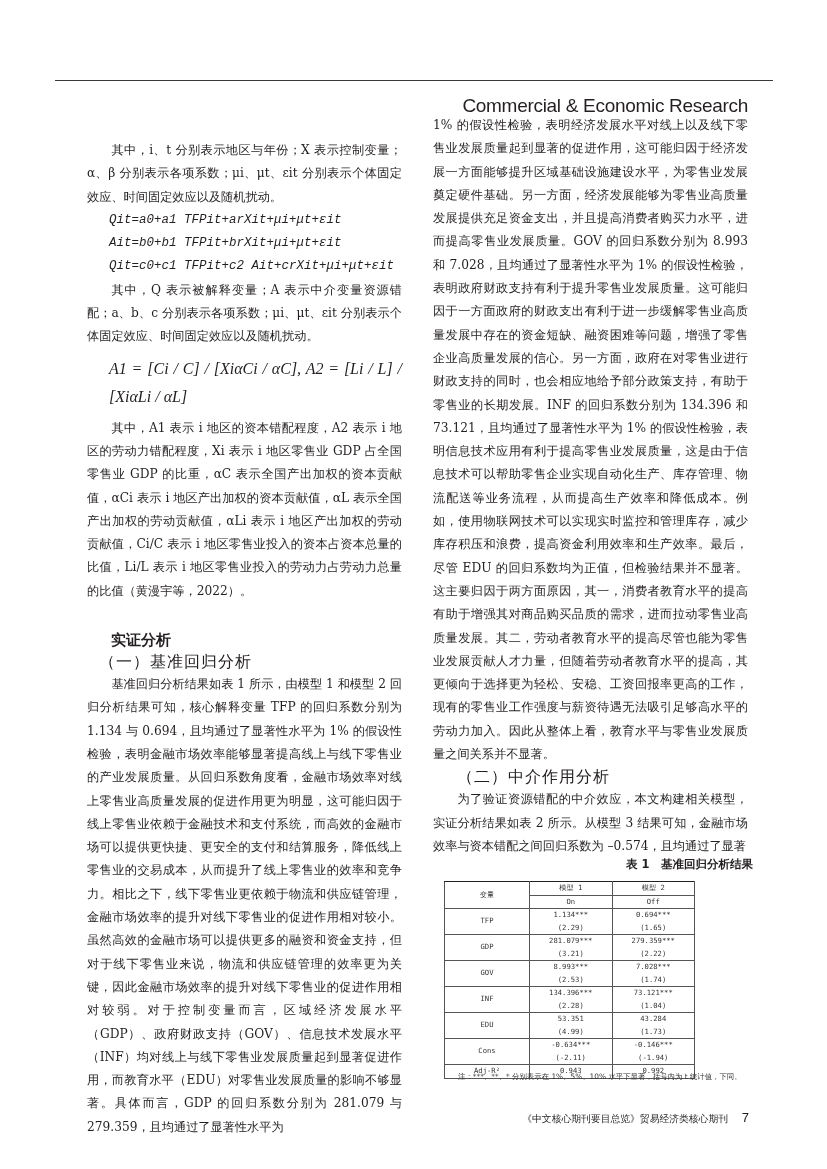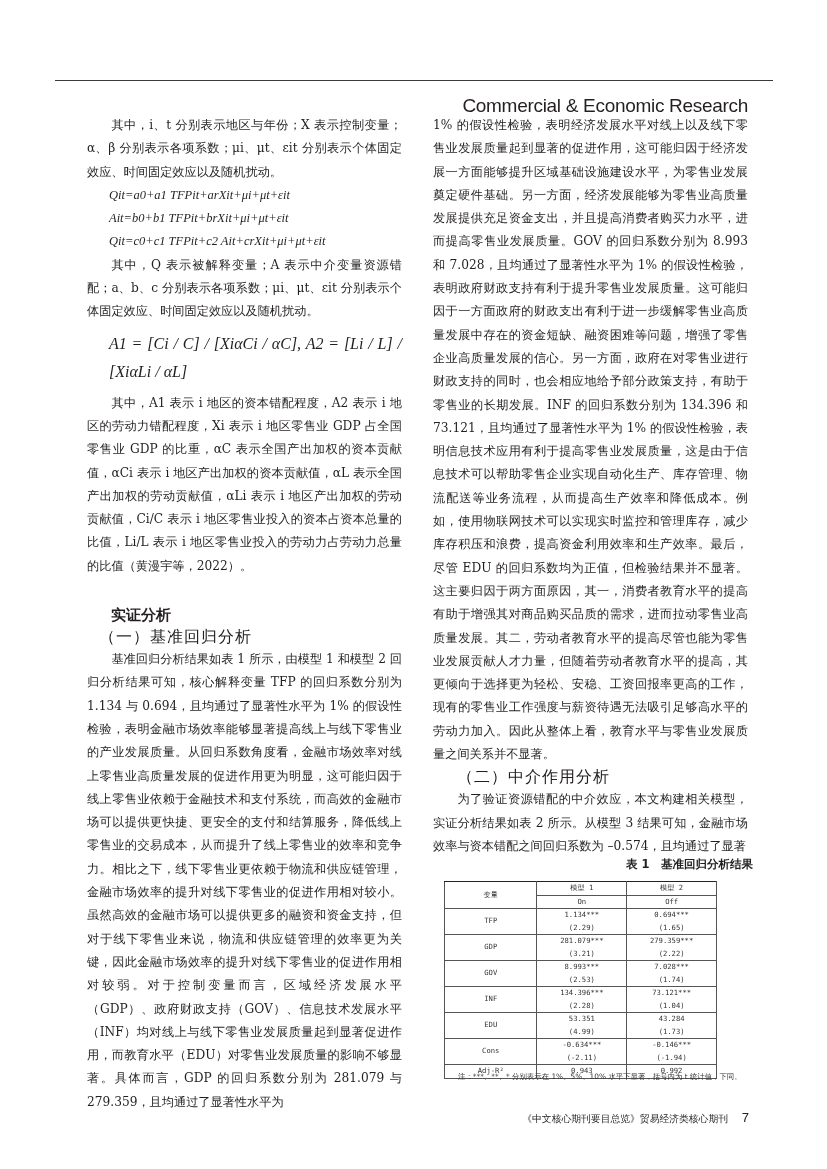--- a/index.html
+++ b/index.html
@@ -3,32 +3,32 @@
 <meta charset="utf-8">
 <style>
   html, body { margin: 0; padding: 0; background: #ffffff; }
   body { width: 827px; height: 1169px; position: relative; overflow: hidden;
          font-family: "DejaVu Serif", "Liberation Serif", serif; color: #231f20; }
   .header-title { position: absolute; right: 79px; top: 59px; font-family: "Liberation Sans", sans-serif;
                   font-size: 19px; color: #231f20; letter-spacing: -0.3px; margin-top: 36px; }
   .header-rule { position: absolute; left: 55px; top: 80px; width: 718px; height: 0; border-top: 1.3px solid #3a3a3a; }
 
   .col { position: absolute; top: 114px; width: 315px; font-size: 12.2px; line-height: 23.3px; text-align: justify; }
-  .col.left { left: 87px; }
+  .col.left { left: 87px; margin-top: 25px; }
   .col.right { left: 433px; }
   .col p { margin: 0; text-indent: 2em; }
   .col p.noindent { text-indent: 0; }
-  .formula { margin: 0; padding-left: 22px; font-style: italic; font-family: Liberation Serif, serif; font-size: 12.5px; }
+  .formula { margin: 0; padding-left: 22px; font-style: italic; font-family: Liberation Mono, monospace; font-size: 12.5px; }
   .formula-block { margin: 6px 0 6px 0; padding-left: 22px; font-family: "Liberation Serif", serif; font-style: italic; font-size: 16px; line-height: 28px; }
   .section-title { font-family: "Liberation Sans", sans-serif; font-weight: bold; font-size: 15px; margin-top: 26px; line-height: 22px; padding-left: 24px; }
   .sub-title { font-family: Liberation Sans, sans-serif; font-size: 16px; line-height: 22px; padding-left: 12px; letter-spacing: 1px; }
 
   .table-caption { position: absolute; left: 433px; top: 857px; width: 320px; text-align: right;
                    font-family: "DejaVu Sans", sans-serif; font-weight: bold; font-size: 11.5px; }
-  table.reg { position: absolute; left: 444px; top: 881px; width: 273px; border-collapse: collapse;
+  table.reg { position: absolute; left: 444px; top: 881px; width: 251px; border-collapse: collapse;
               font-family: "DejaVu Sans Mono", "Liberation Mono", monospace; font-size: 7.2px; color: #333; }
   table.reg td { border: 0.8px solid #555; text-align: center; padding: 0; line-height: 12.5px; }
   table.reg td.var { width: 34%; }
   table.reg tr.top td { border-top: 1.2px solid #222; }
   table.reg td.nobottom { border-bottom: none; }
   table.reg td.notop { border-top: none; }
   .table-note { position: absolute; left: 458px; top: 1070px; width: 290px; font-family: "DejaVu Sans", sans-serif;
                 font-size: 7.4px; line-height: 13px; color: #333; }
 
   .footer { position: absolute; top: 1113px; right: 99px; font-family: "DejaVu Sans", sans-serif; font-size: 9.8px; color: #231f20; }

